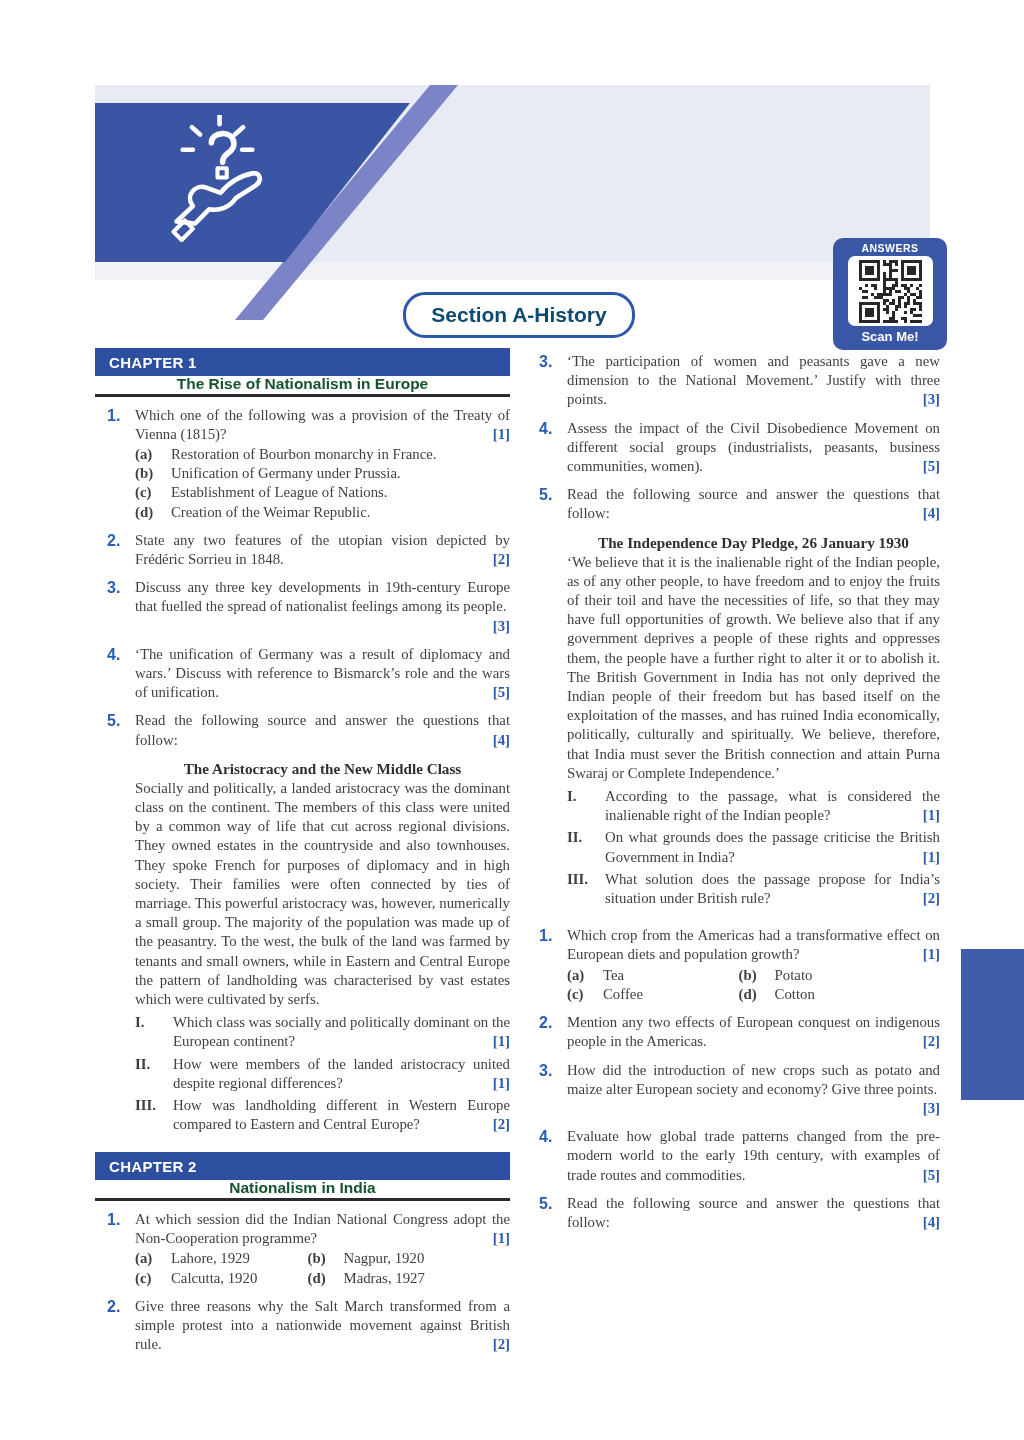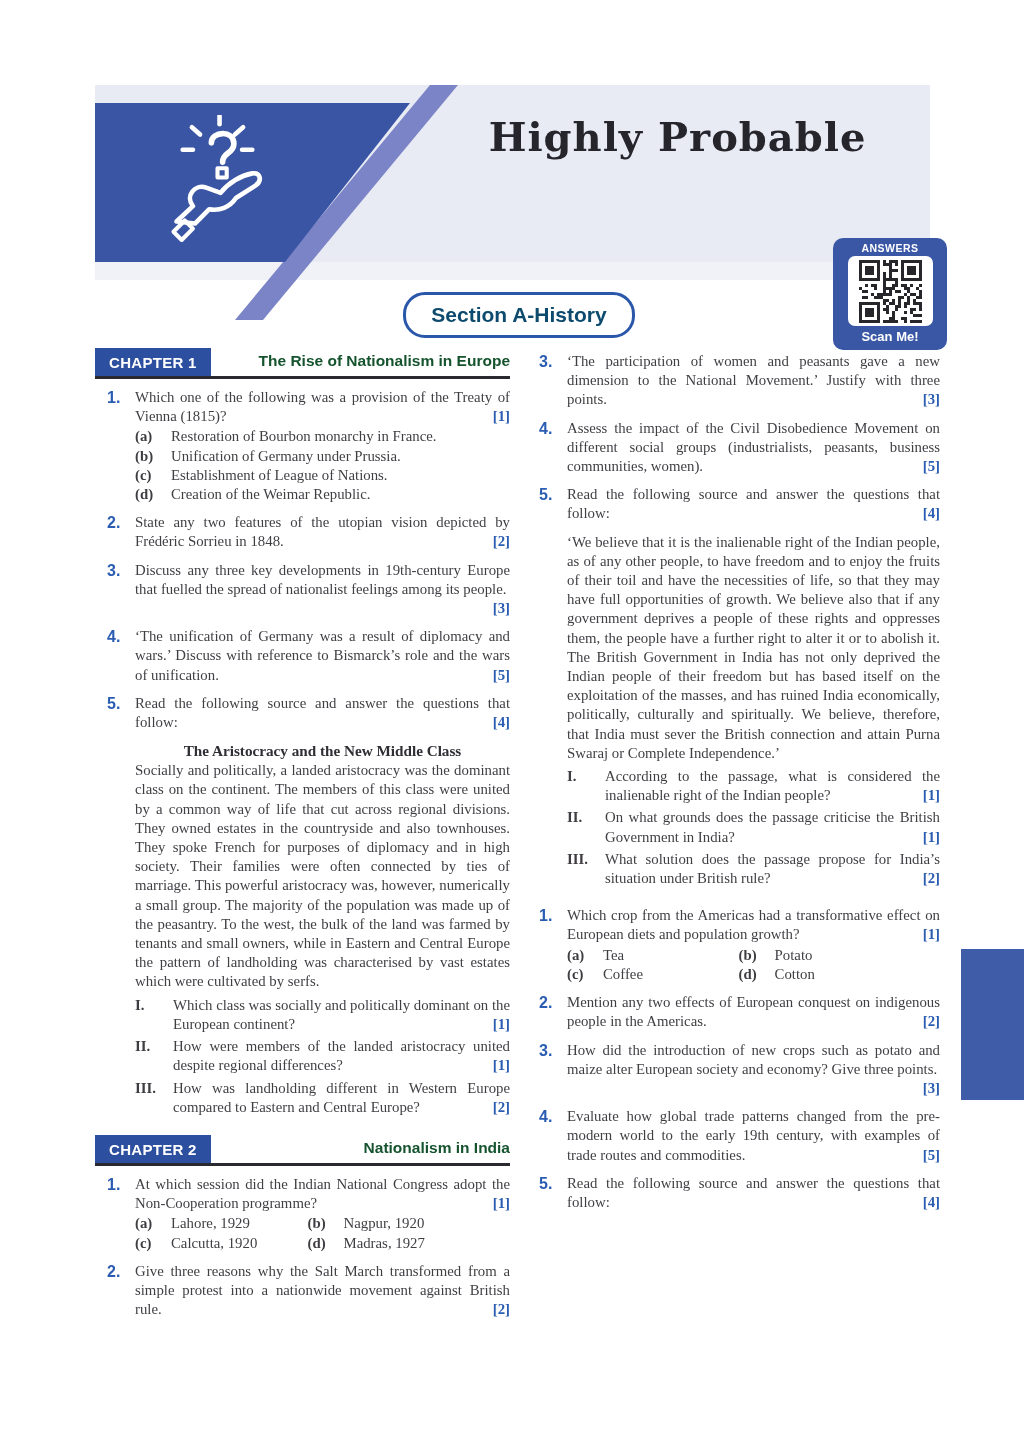--- a/index.html
+++ b/index.html
@@ -23,21 +23,21 @@
   .qrpanel{background:#fff;border-radius:7px;width:85px;height:70px;margin-top:2px;
         display:flex;align-items:center;justify-content:center;}
   .qrbot{font:700 13px "Liberation Sans",sans-serif;color:#fff;margin-top:auto;margin-bottom:6px;}
   
   .pill{position:absolute;left:403px;top:292px;width:226px;height:40px;background:#fff;
         border:3px solid #2b57ab;border-radius:22px;display:flex;align-items:center;justify-content:center;
         font:700 21px "Liberation Sans",sans-serif;color:#0c4a6e;}
   
   .col{position:absolute;}
   
-  .chapter{display:flex;justify-content:space-between;border-bottom:3px solid #2a2930;margin-bottom:9px;}
+  .chapter{display:flex;justify-content:space-between;border-bottom:3px solid #2a2930;margin-bottom:9px;flex-direction:column;}
   .chbox{background:#2d4f9f;color:#fff;font:700 15px/1 "Liberation Sans",sans-serif;
         padding:7px 14px 6px;letter-spacing:.3px;}
   .chtitle{font:700 15.5px/1 "Liberation Sans",sans-serif;color:#14532d;align-self:center;padding-bottom:2px;}
   
   .q{display:flex;margin-bottom:9px;}
   .qn{flex:0 0 40px;box-sizing:border-box;padding-left:12px;
         font:700 16px/19px "Liberation Sans",sans-serif;color:#2a5cb2;}
   .qtext{flex:1;font:400 14.8px/19.2px "Liberation Serif",serif;color:#403e43;text-align:justify;}
   .marks{float:right;font-weight:700;color:#2a5cb2;margin-left:6px;}
   
@@ -73,21 +73,20 @@
     <line x1="12" y1="34" x2="22" y2="34"></line>
     <line x1="70" y1="34" x2="80" y2="34"></line>
     <line x1="21" y1="12" x2="29" y2="19"></line>
     <line x1="71" y1="12" x2="63" y2="19"></line>
     <line x1="48" y1="1" x2="48" y2="9"></line>
     <path d="M6,104 L22,89 C14,79 24,67 35,71 L49,76 C57,66 69,59 80,57 C88,56 90,64 83,69 L64,81 C58,90 48,94 38,92 L24,106 Z"></path>
     <path d="M3,114 l11,-11 8,8 -11,11 z" stroke-width="4"></path>
   </svg>
 
   <div class="htitle">
-    <div>Highly Probable</div>
   </div>
 
   <div class="qrcard">
     <div class="qrtop">ANSWERS</div>
     <div class="qrpanel">
       <svg id="qr" width="63" height="63" viewBox="0 0 63 63">
           <rect x="24" y="0" width="3" height="3" fill="#26262b"></rect>
           <rect x="30" y="0" width="3" height="3" fill="#26262b"></rect>
           <rect x="33" y="0" width="3" height="3" fill="#26262b"></rect>
           <rect x="36" y="0" width="3" height="3" fill="#26262b"></rect>
@@ -316,20 +315,21 @@
         <div class="qtext">‘The participation of women and peasants gave a new dimension to the National Movement.’ Justify with three points.<span class="marks">[3]</span></div>
       </div>
       <div class="q">
         <span class="qn">4.</span>
         <div class="qtext">Assess the impact of the Civil Disobedience Movement on different social groups (industrialists, peasants, business communities, women).<span class="marks">[5]</span></div>
       </div>
       <div class="q">
         <span class="qn">5.</span>
         <div class="qtext">Read the following source and answer the questions that follow:<span class="marks">[4]</span></div>
       </div>
+      <div class="ptitle">The Independence Day Pledge, 26 January 1930</div>
       <div class="passage">‘We believe that it is the inalienable right of the Indian people, as of any other people, to have freedom and to enjoy the fruits of their toil and have the necessities of life, so that they may have full opportunities of growth. We believe also that if any government deprives a people of these rights and oppresses them, the people have a further right to alter it or to abolish it. The British Government in India has not only deprived the Indian people of their freedom but has based itself on the exploitation of the masses, and has ruined India economically, politically, culturally and spiritually. We believe, therefore, that India must sever the British connection and attain Purna Swaraj or Complete Independence.’</div>
       <div class="subq">
         <span class="sn">I.</span>
         <div class="qtext">According to the passage, what is considered the inalienable right of the Indian people?<span class="marks">[1]</span></div>
       </div>
       <div class="subq">
         <span class="sn">II.</span>
         <div class="qtext">On what grounds does the passage criticise the British Government in India?<span class="marks">[1]</span></div>
       </div>
       <div class="subq">

